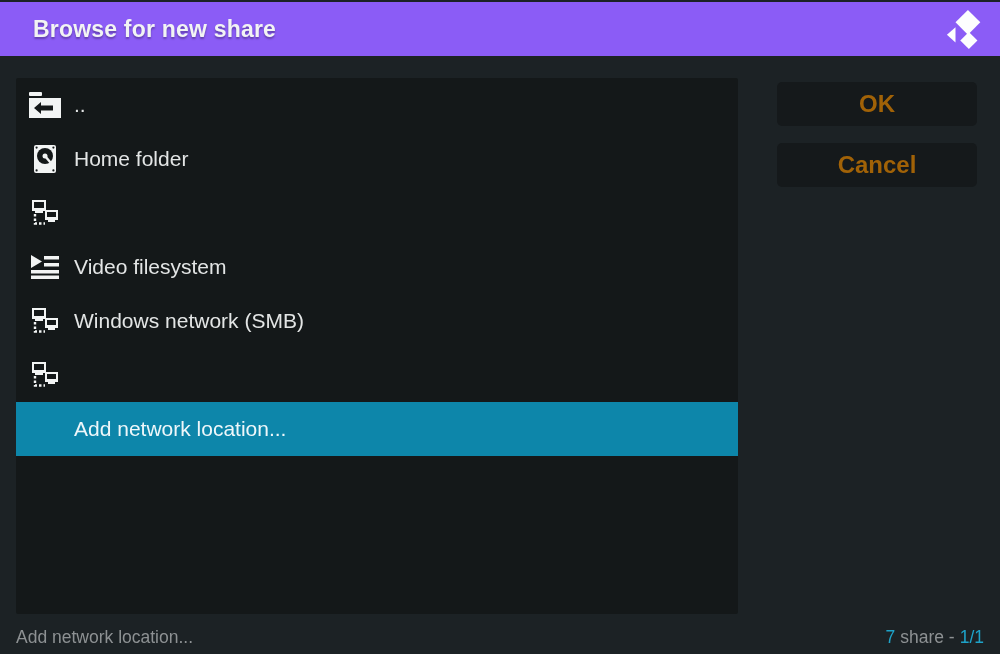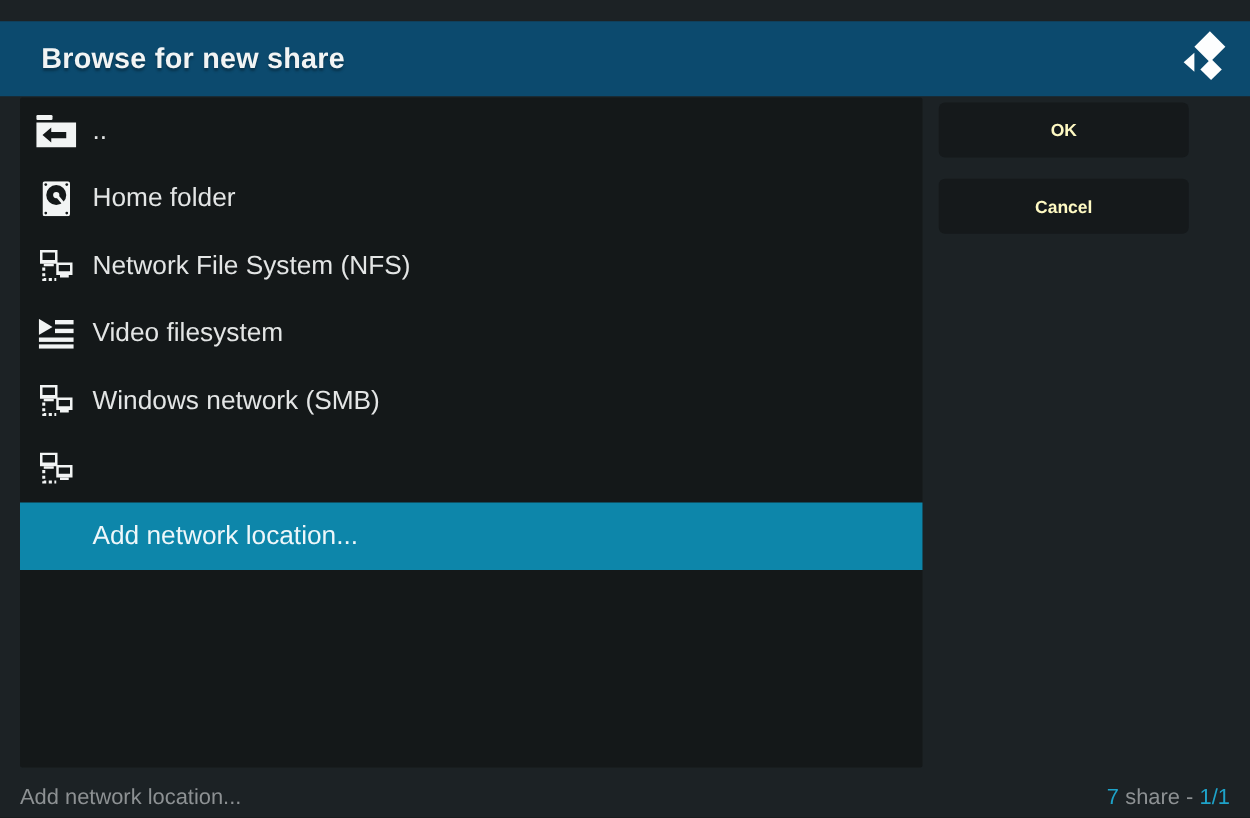--- a/index.html
+++ b/index.html
@@ -3,21 +3,21 @@
 <meta charset="utf-8">
 <style>
   html,body{margin:0;padding:0;}
   body{
     width:1000px;height:654px;position:relative;overflow:hidden;
     background:#1c2225;
     font-family:"Liberation Sans","DejaVu Sans",sans-serif;
     -webkit-font-smoothing:antialiased;
   }
   
-  .header{position:absolute;top:17px;left:0;width:1000px;height:60px;background:#0c4a6e;}
+  .header{position:absolute;top:2px;left:0;width:1000px;height:54px;background:#8b5cf6;}
   .header-title{
     position:absolute;left:33px;top:50%;transform:translateY(-50%);
     font-size:23px;font-weight:bold;color:#f2f4f4;letter-spacing:.2px;
     text-shadow:0 2px 2px rgba(0,0,0,.3);
   }
   .kodi-logo{position:absolute;top:7px;right:11px;width:46px;height:42px;}
 
   
   .panel{
     position:absolute;left:16px;top:78px;width:722px;height:536px;
@@ -30,23 +30,23 @@
     width:38px;height:38px;display:flex;align-items:center;justify-content:center;
   }
   .row-label{
     position:absolute;left:58px;top:50%;transform:translateY(-50%);
     font-size:21px;color:#e3e5e5;white-space:nowrap;
   }
   .row.selected .row-label{color:#eef7fa;}
 
   
   .dlg-btn{
-    position:absolute;left:751px;width:200px;height:44px;
+    position:absolute;left:777px;width:200px;height:44px;
     background:#15191b;border:none;border-radius:5px;cursor:pointer;
-    color:#fef9c3;font-weight:bold;font-size:14px;
+    color:#a16207;font-weight:bold;font-size:24px;
     font-family:"Liberation Sans","DejaVu Sans",sans-serif;
     display:flex;align-items:center;justify-content:center;
   }
   #btn-ok{top:82px;}
   #btn-cancel{top:143px;}
 
   
   .status-left{
     position:absolute;left:16px;top:627px;font-size:17.5px;color:#8d9193;
   }
@@ -109,21 +109,20 @@
       <svg width="28" height="26" viewBox="0 0 28 26">
         <rect x="1" y="0" width="14" height="11" fill="#f2f4f4"></rect>
         <rect x="3" y="2" width="10" height="6" fill="#141819"></rect>
         <rect x="4" y="11" width="8" height="2" fill="#f2f4f4"></rect>
         <path d="M4 14 V23.5 H14" stroke="#f2f4f4" stroke-width="2.4" fill="none" stroke-dasharray="2.5 2"></path>
         <rect x="14" y="10" width="13" height="10" fill="#f2f4f4"></rect>
         <rect x="16" y="12" width="9" height="5" fill="#141819"></rect>
         <rect x="17" y="20" width="7" height="2" fill="#f2f4f4"></rect>
       </svg>
     </span>
-    <span class="row-label">Network File System (NFS)</span>
   </div>
 
 
   <div class="row">
     <span class="icon-box">
       <svg width="28" height="24" viewBox="0 0 28 24">
         <g fill="#f2f4f4">
           <polygon points="0,0 0,13 11,6.5"></polygon>
           <rect x="13" y="1" width="15" height="3.5"></rect>
           <rect x="13" y="8" width="15" height="3.5"></rect>

